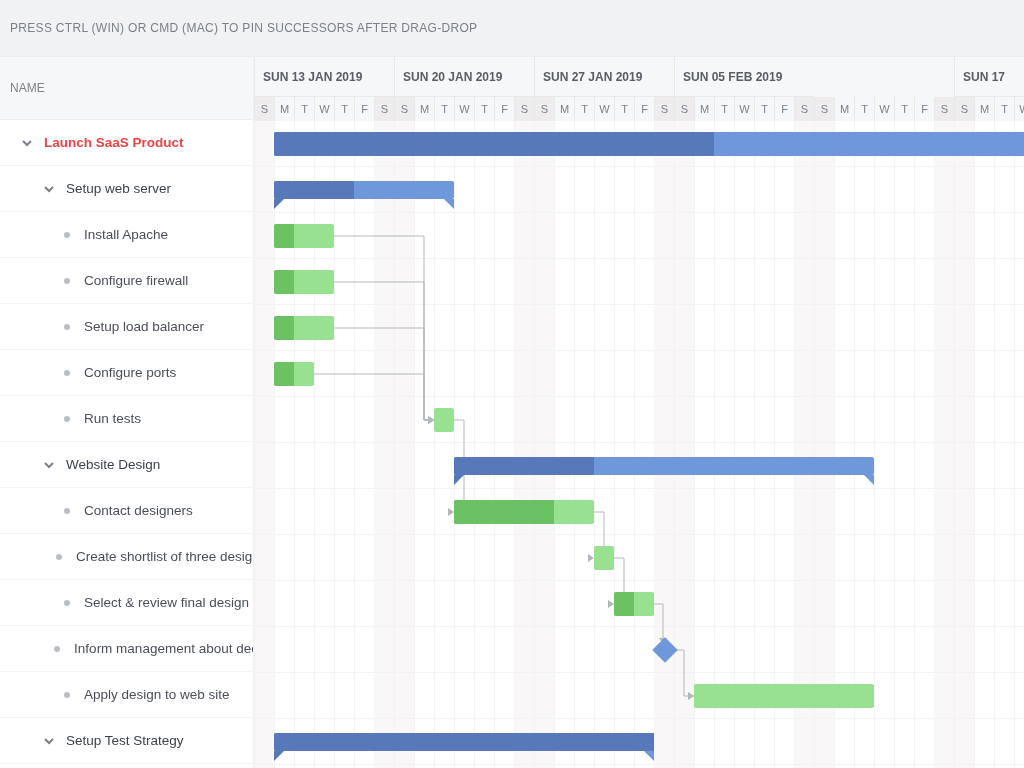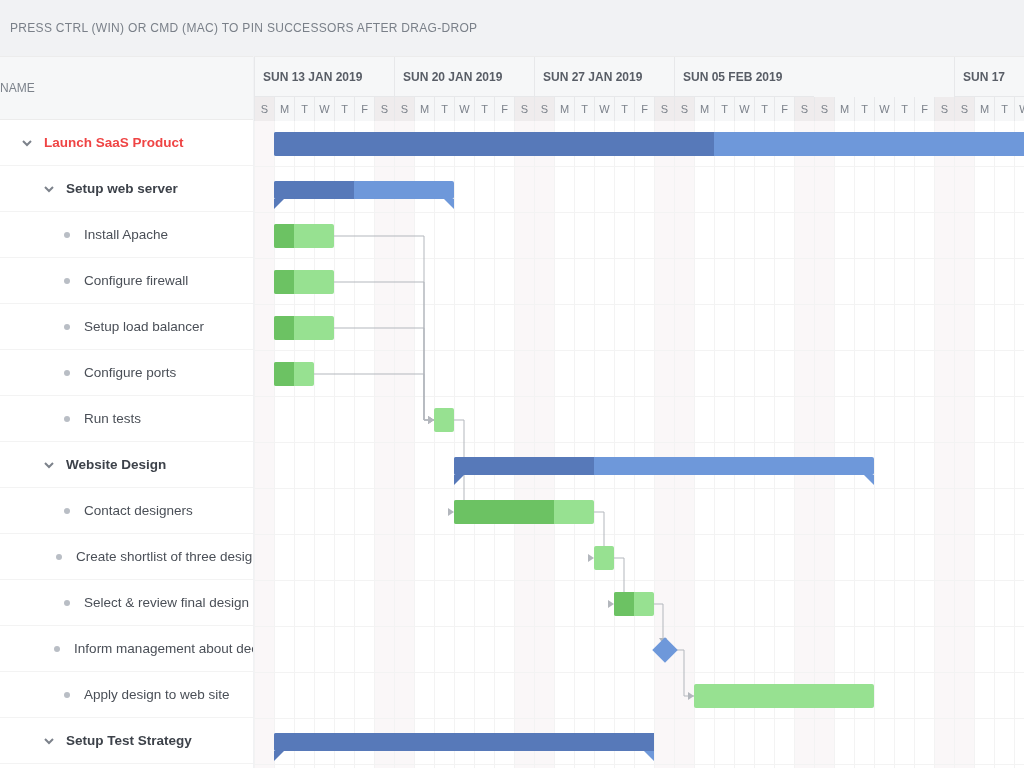--- a/index.html
+++ b/index.html
@@ -24,32 +24,32 @@
   }
 
   
   .tree {
     position: absolute; left: 0; top: 56px;
     width: var(--sidebar); height: calc(768px - 56px);
     border-right: 1px solid #f1f2f4; background: #fff;
   }
   .tree-header {
     height: var(--htot); display: flex; align-items: center;
-    padding-left: 0; font-size: 12px; color: #7c828b;
+    padding-left: 10px; font-size: 12px; color: #7c828b;
     background: #f6f7f8; border-top: 1px solid #ececec;
     border-bottom: 1px solid #ececec;
   }
   .tree-body { position: relative; }
   .tree-row {
     height: var(--row); display: flex; align-items: center;
     border-bottom: 1px solid #f3f3f3; font-size: 13.5px;
     color: #4a4f57; cursor: default; white-space: nowrap; overflow: hidden;
   }
   .tree-row.project { font-weight: 700; color: #ef4444; }
-  .tree-row.group   { font-weight: 700; color: #3d424a; }
+  .tree-row.group   { font-weight: 400; color: #3d424a; }
   .tree-row.task    { font-weight: 400; }
   .indent-project { width: 20px; }
   .indent-group   { width: 42px; }
   .indent-task    { width: 64px; }
   .expander {
     width: 14px; height: 14px; margin-right: 10px; flex: none;
     display: inline-flex; align-items: center; justify-content: center;
   }
   .expander svg { width: 12px; height: 12px; stroke: #7c828b; stroke-width: 2; fill: none; }
   .bullet {

